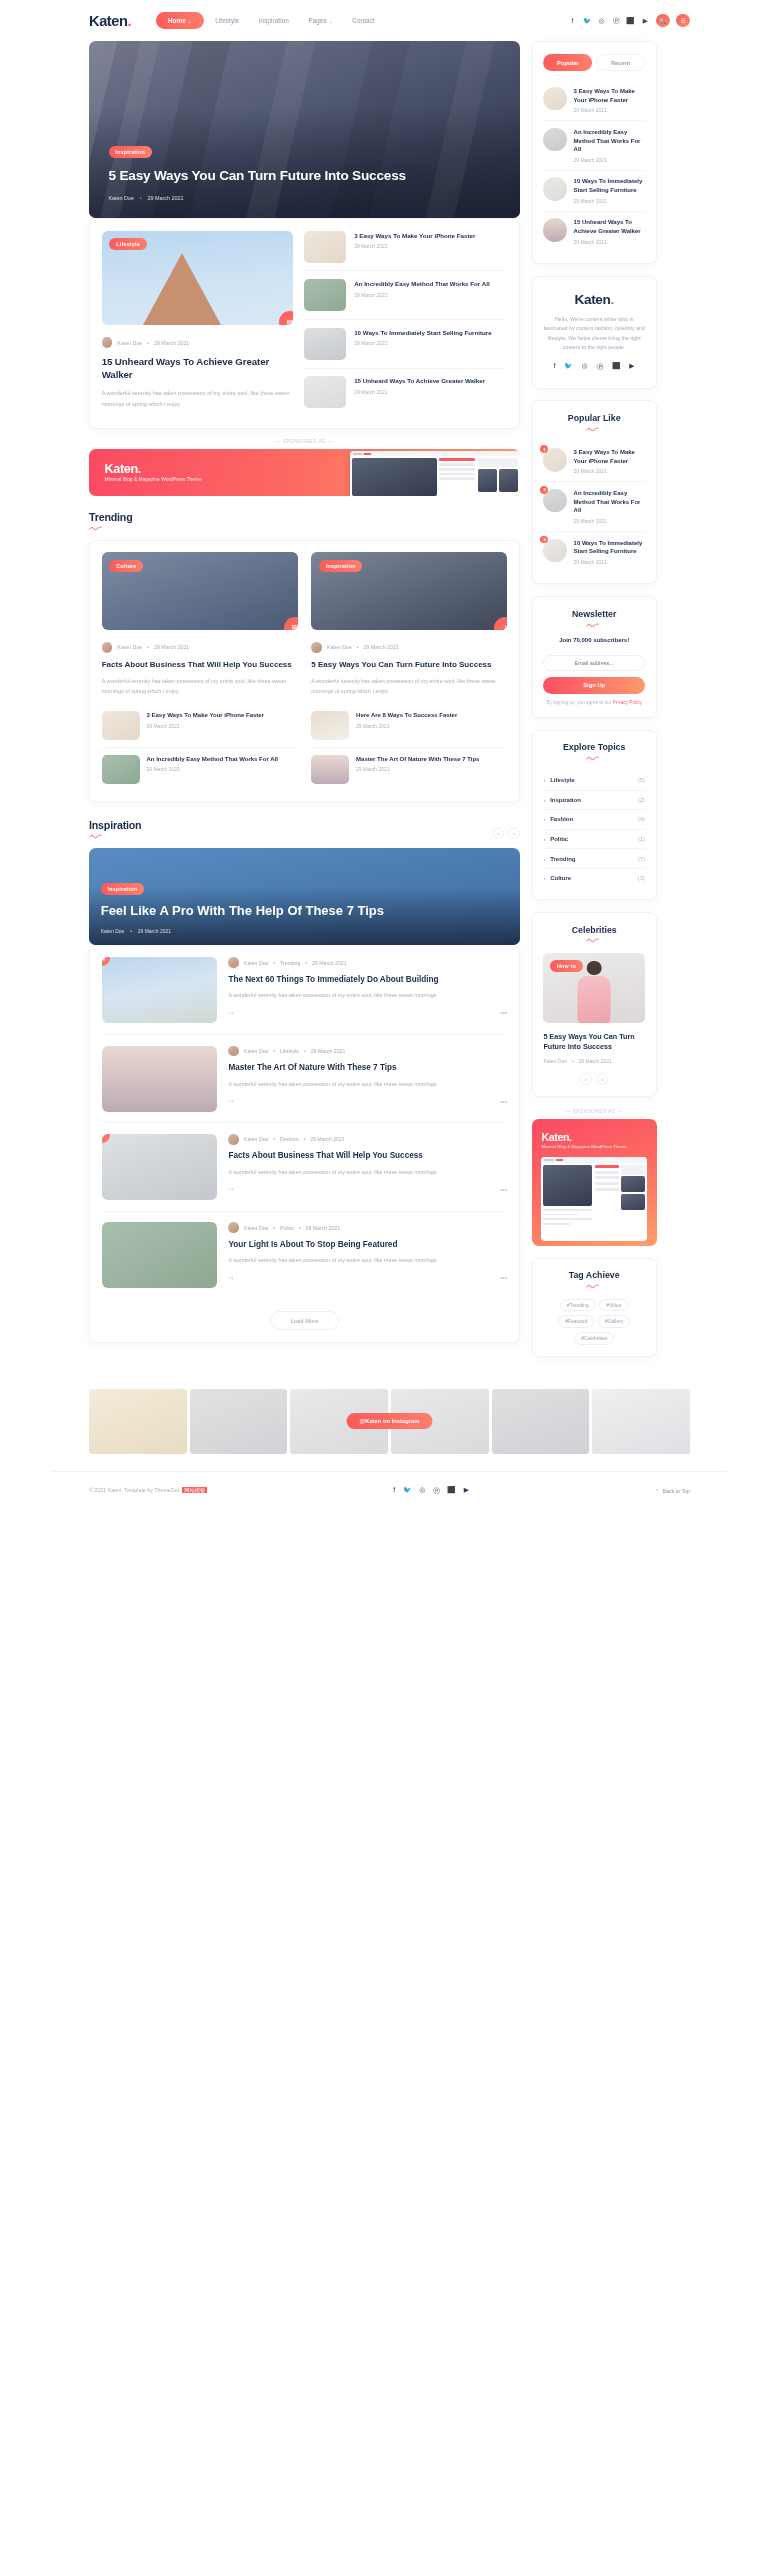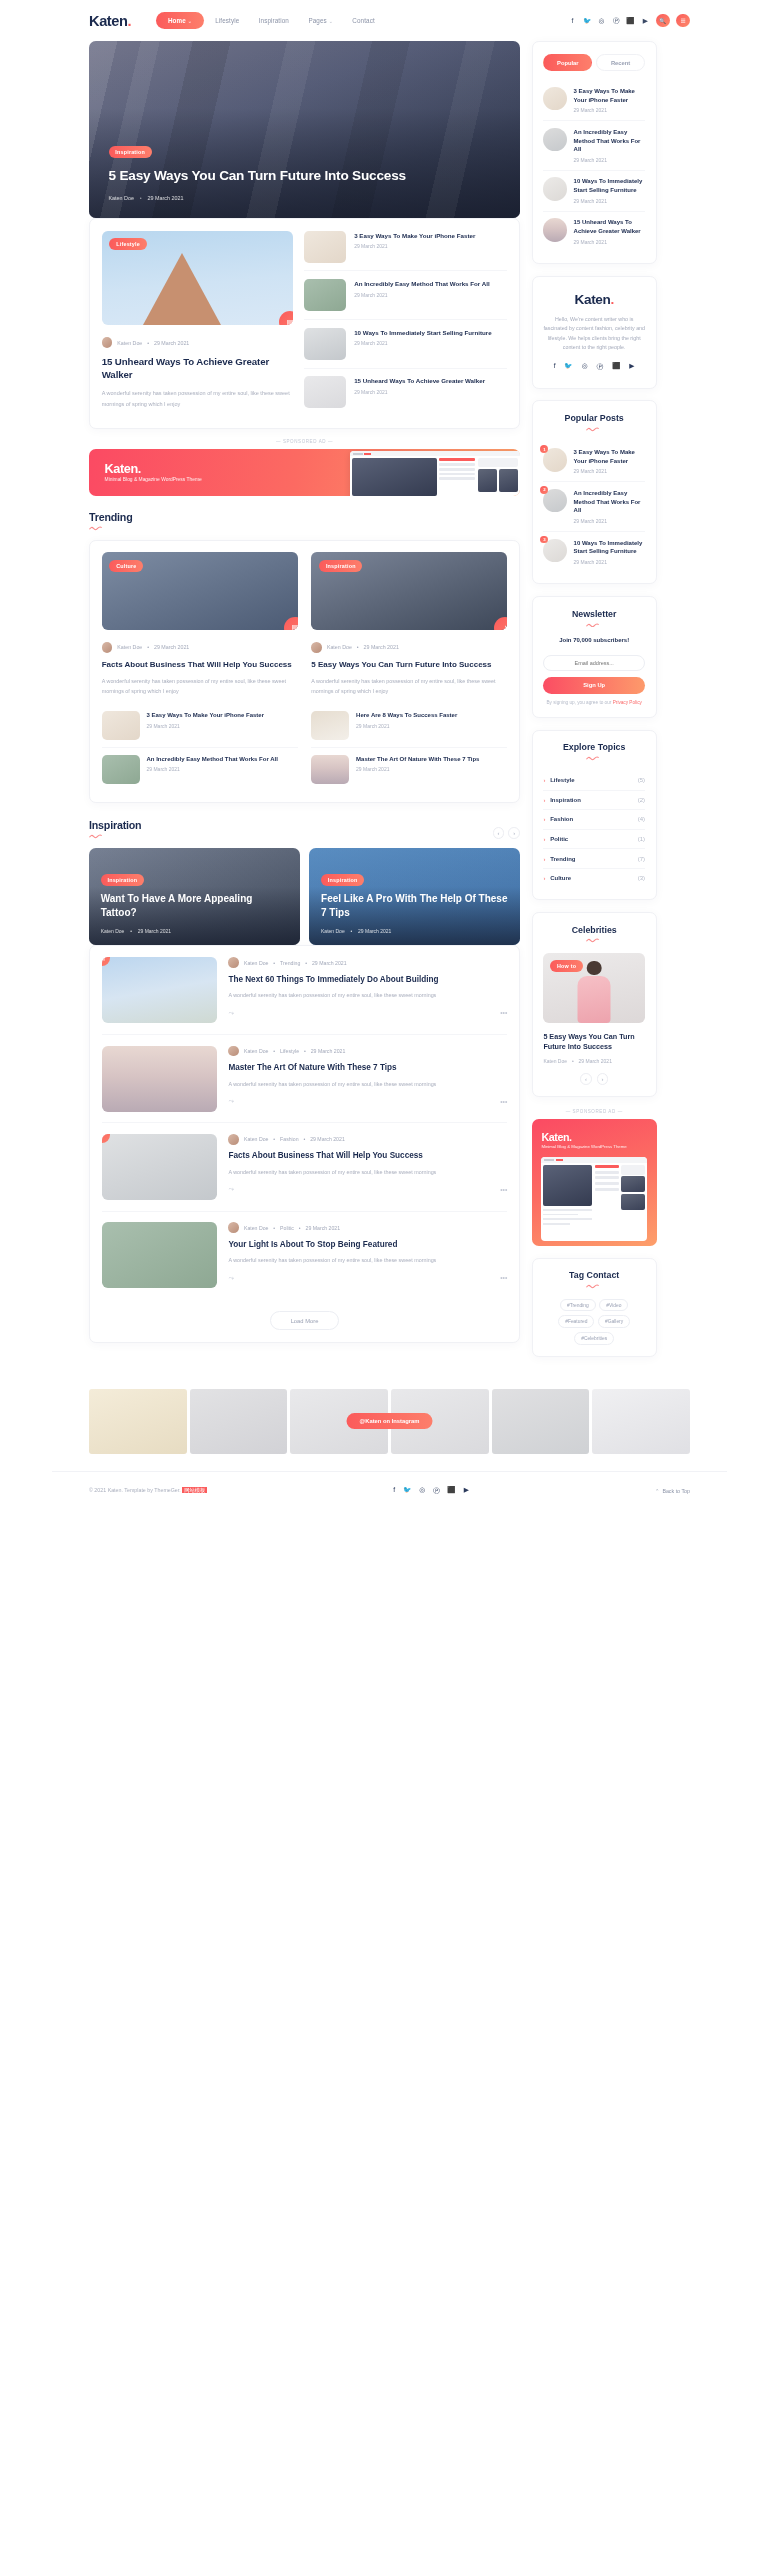--- a/index.html
+++ b/index.html
@@ -231,21 +231,21 @@
   
   .insp { display: flex; gap: 9.7px; }
   .insp-card {
     flex: 1; height: 97px; border-radius: 6.8px; position: relative; overflow: hidden;
   }
   .insp-card::after{
     content:""; position:absolute; inset:0;
     background: linear-gradient(to top, rgba(18,24,40,.70), rgba(18,24,40,.05) 60%);
   }
   .insp-body { position: absolute; left: 11.7px; bottom: 10.7px; right: 11.7px; z-index: 3; }
-  .insp-title { font-size: 10px; font-weight: 700; color: #fff; line-height: 1.38; margin-top: 6.8px; }
+  .insp-title { font-size: 13px; font-weight: 700; color: #fff; line-height: 1.38; margin-top: 6.8px; }
   .insp-meta { font-size: 5px; color: rgba(255,255,255,.8); margin-top: 7.8px; display: flex; gap: 5.8px; }
 
   
   .lp { padding: 11.7px; }
   .lpi { display: flex; gap: 11.7px; padding: 10.7px 0; border-bottom: 1px solid #f4f5f8; }
   .lpi:first-child { padding-top: 0; }
   .lpi:last-of-type { border-bottom: none; }
   .lp-img { width: 115px; height: 66px; border-radius: 5.8px; flex: none; position: relative; overflow: hidden; }
   .lp-body { flex: 1; min-width: 0; }
   .lp-meta { display: flex; align-items: center; gap: 4.9px; font-size: 5.2px; color: #a3a9ba; }
@@ -501,31 +501,20 @@
           <svg class="squig" viewBox="0 0 18 6">
               <path d="M0 4 Q2.5 0 5 3 T10 3 T15 2"></path>
             </svg>
         </div>
         <div class="arrows">
           <div class="arrow">‹</div>
           <div class="arrow">›</div>
         </div>
       </div>
       <div class="insp">
-        <div class="insp-card img-man">
-          <div class="insp-body">
-            <span class="badge">Inspiration</span>
-            <div class="insp-title">Want To Have A More Appealing Tattoo?</div>
-            <div class="insp-meta">
-              <span>Katen Doe</span>
-              <span>•</span>
-              <span>29 March 2021</span>
-            </div>
-          </div>
-        </div>
         <div class="insp-card img-girl">
           <div class="insp-body">
             <span class="badge">Inspiration</span>
             <div class="insp-title">Feel Like A Pro With The Help Of These 7 Tips</div>
             <div class="insp-meta">
               <span>Katen Doe</span>
               <span>•</span>
               <span>29 March 2021</span>
             </div>
           </div>
@@ -669,21 +658,21 @@
           <span>f</span>
           <span>🐦</span>
           <span>◎</span>
           <span>Ⓟ</span>
           <span>⬛</span>
           <span>▶</span>
         </div>
       </div>
 
       <div class="card widget">
-        <div class="widget-title">Popular Posts</div>
+        <div class="widget-title">Popular Like</div>
         <svg class="squig" viewBox="0 0 18 6">
             <path d="M0 4 Q2.5 0 5 3 T10 3 T15 2"></path>
           </svg>
         <div class="mini-list">
           <div class="mini">
             <div class="rank">1</div>
             <div class="mini-thumb img-iphone"></div>
             <div class="mini-txt">
                 <div class="mini-title">3 Easy Ways To Make Your iPhone Faster</div>
                 <div class="mini-date">29 March 2021</div>
@@ -805,21 +794,21 @@
             <div style="width:26%;padding:1.9px;">
               <div style="height:9.7px;background:#f1f2f5;border-radius:1.9px;margin-bottom:1.9px;"></div>
               <div style="height:15.6px;background:linear-gradient(160deg,#5f6678,#3a4157);border-radius:1.9px;margin-bottom:1.9px;"></div>
               <div style="height:15.6px;background:linear-gradient(160deg,#5f6678,#3a4157);border-radius:1.9px;"></div>
             </div>
           </div>
         </div>
       </div>
 
       <div class="card widget" style="margin-top:11.7px;">
-        <div class="widget-title">Tag Contact</div>
+        <div class="widget-title">Tag Achieve</div>
         <svg class="squig" viewBox="0 0 18 6">
             <path d="M0 4 Q2.5 0 5 3 T10 3 T15 2"></path>
           </svg>
         <div style="display:flex;flex-wrap:wrap;gap:3.9px;justify-content:center;">
           <span style="font-size:4.9px;color:#9aa1b4;border:1px solid #eceef3;border-radius:19.5px;padding:2.9px 5.8px;">#Trending</span>
           <span style="font-size:4.9px;color:#9aa1b4;border:1px solid #eceef3;border-radius:19.5px;padding:2.9px 5.8px;">#Video</span>
           <span style="font-size:4.9px;color:#9aa1b4;border:1px solid #eceef3;border-radius:19.5px;padding:2.9px 5.8px;">#Featured</span>
           <span style="font-size:4.9px;color:#9aa1b4;border:1px solid #eceef3;border-radius:19.5px;padding:2.9px 5.8px;">#Gallery</span>
           <span style="font-size:4.9px;color:#9aa1b4;border:1px solid #eceef3;border-radius:19.5px;padding:2.9px 5.8px;">#Celebrities</span>
         </div>

